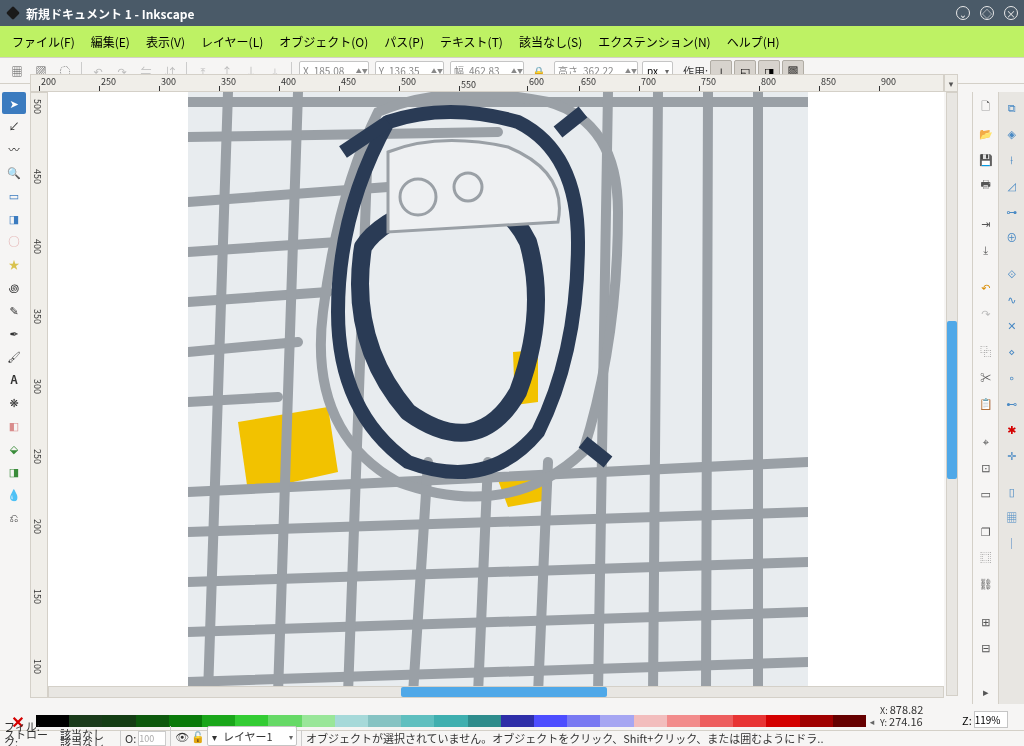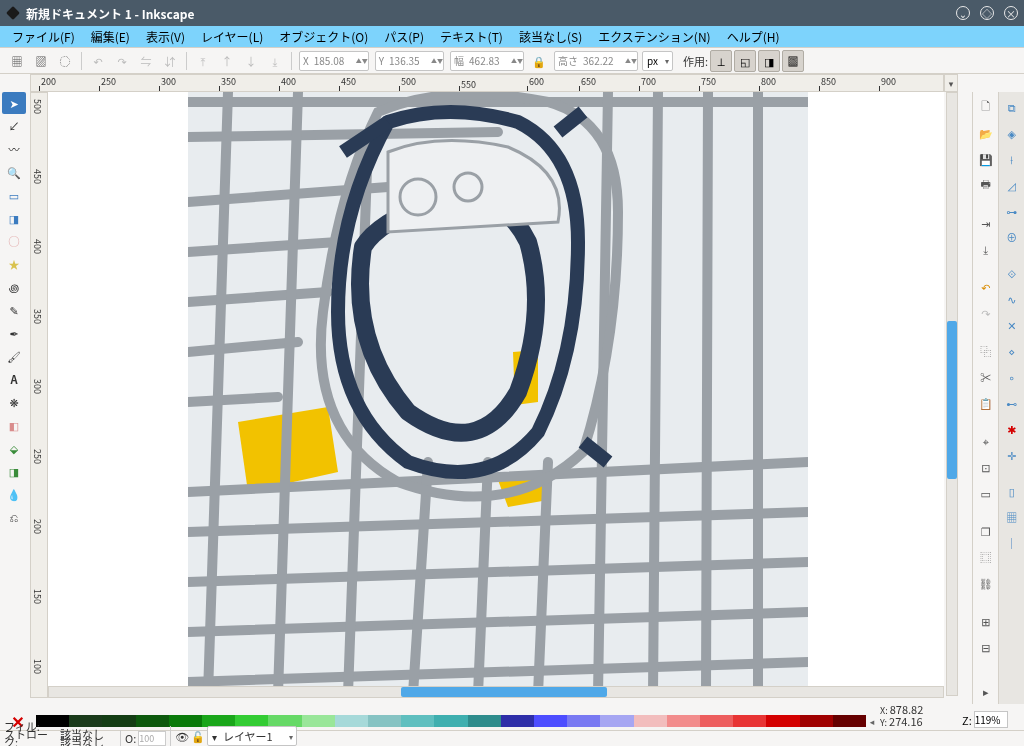--- a/index.html
+++ b/index.html
@@ -1,21 +1,21 @@
 <!DOCTYPE html>
 <html><head>
 <meta charset="utf-8">
 <style>
 *{box-sizing:border-box;margin:0;padding:0;font-family:"Noto Sans CJK JP","Hiragino Sans",sans-serif;font-size:11px;user-select:none}
 body{width:1024px;height:746px;background:#f6f5f4;overflow:hidden;position:relative}
 .titlebar{height:26px;background:#4a5a68;color:#fff;display:flex;align-items:center;padding:0 6px;gap:6px}
 .titlebar .icon-sq{width:14px;height:14px;background:#1a1a1a;border-radius:2px;transform:rotate(45deg);scale:.7}
 .title-txt{flex:1;font-weight:bold;font-size:12px}
 .winbtn{width:14px;height:14px;border:1.5px solid #e8e8e8;border-radius:50%;margin-left:4px;display:flex;align-items:center;justify-content:center;font-size:10px;color:#e8e8e8}
-.menubar{height:22px;background:#7dd3fc;display:flex;padding:0 4px;border-bottom:1px solid #d4d0c8}
+.menubar{height:32px;background:#bef264;display:flex;align-items:center;padding:0 4px;border-bottom:1px solid #d4d0c8}
 .menubar span{padding:2px 8px;font-size:12px}
 .toolbar1{height:26px;background:#f6f5f4;display:flex;align-items:center;padding:0 6px;gap:2px;border-bottom:1px solid #d4d0c8}
 .tbtn{width:22px;height:22px;display:flex;align-items:center;justify-content:center;color:#555;border-radius:2px}
 .tbtn.disabled{color:#bbb}
 .sep{width:1px;height:18px;background:#ccc;margin:0 3px}
 .spin{display:flex;align-items:center;height:20px;border:1px solid #c5c5c5;background:#fff;border-radius:2px;margin:0 2px}
 .spin .lbl{color:#888;font-size:10px;padding:0 3px}
 .spin input{width:44px;border:none;font-size:10px;text-align:left;padding:0 2px;background:transparent;color:#888}
 .spin .stepper{width:12px;display:flex;flex-direction:column;color:#888;font-size:6px;line-height:6px}
 .unit-sel{height:20px;border:1px solid #c5c5c5;background:#fff;border-radius:2px;padding:0 14px 0 4px;font-size:10px;position:relative;display:flex;align-items:center}
@@ -362,13 +362,16 @@
   </div>
   <div class="seg">
       <span>O:</span>
       <input style="width: 28px; font-size: 9px; border: 1px solid rgb(204, 204, 204); color: rgb(170, 170, 170);" value="100">
     </div>
   <div class="seg">
       <span>👁</span>
       <span>🔓</span>
     <div class="unit-sel" style="width:90px">▾<span style="padding-left:6px">レイヤー1</span></div>
   </div>
+  <div class="seg" style="flex:1;overflow:hidden">
+      <span>オブジェクトが選択されていません。オブジェクトをクリック、Shift+クリック、または囲むようにドラ..</span>
+    </div>
 </div>
 
 </body></html>

